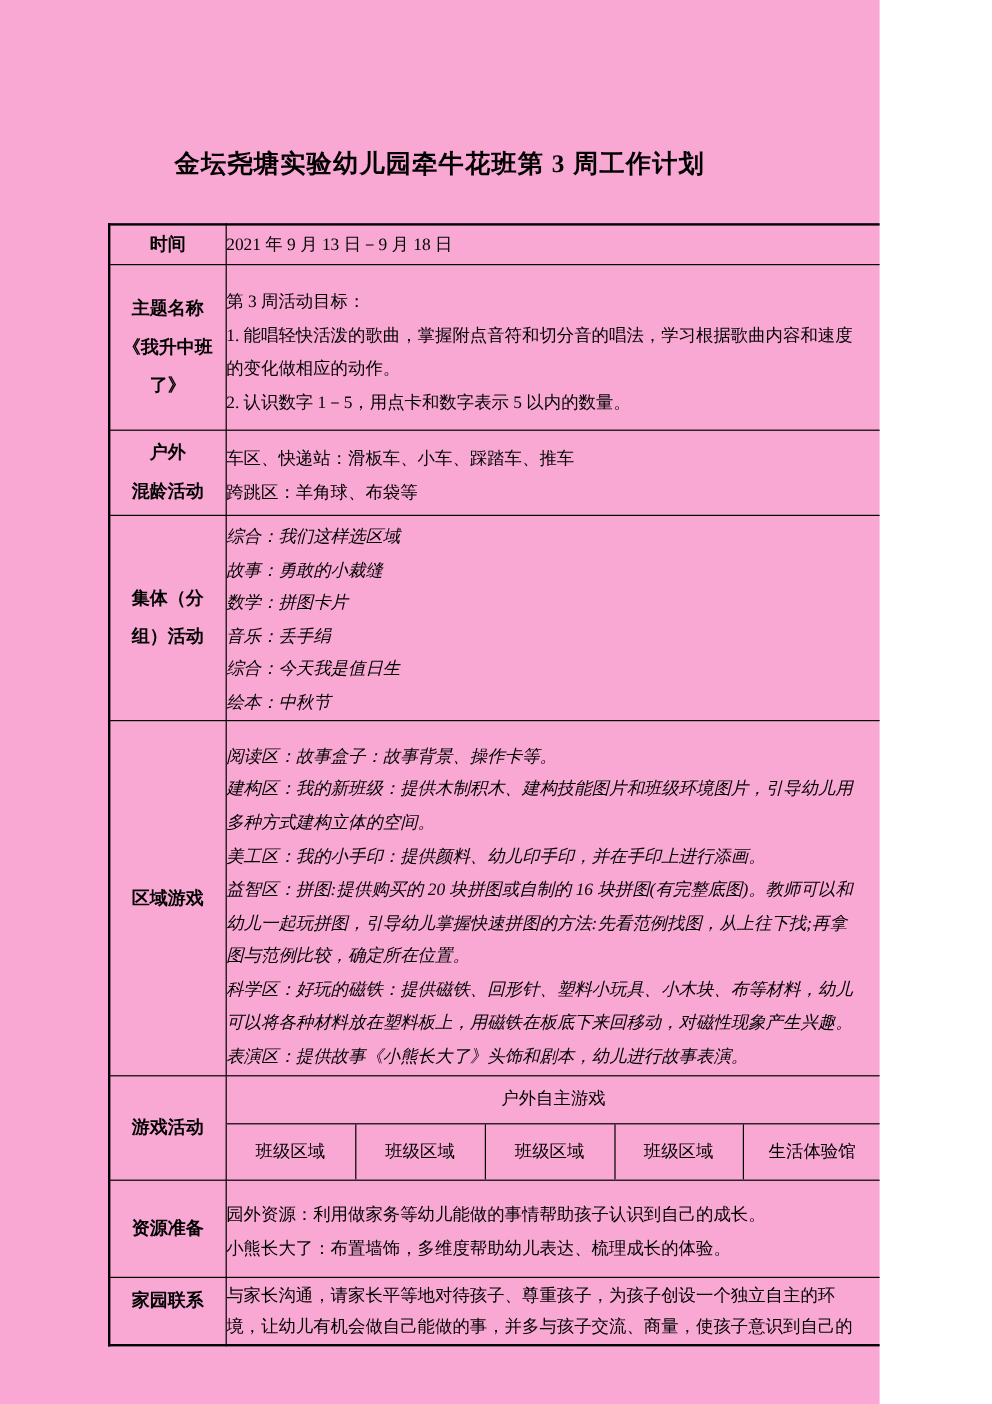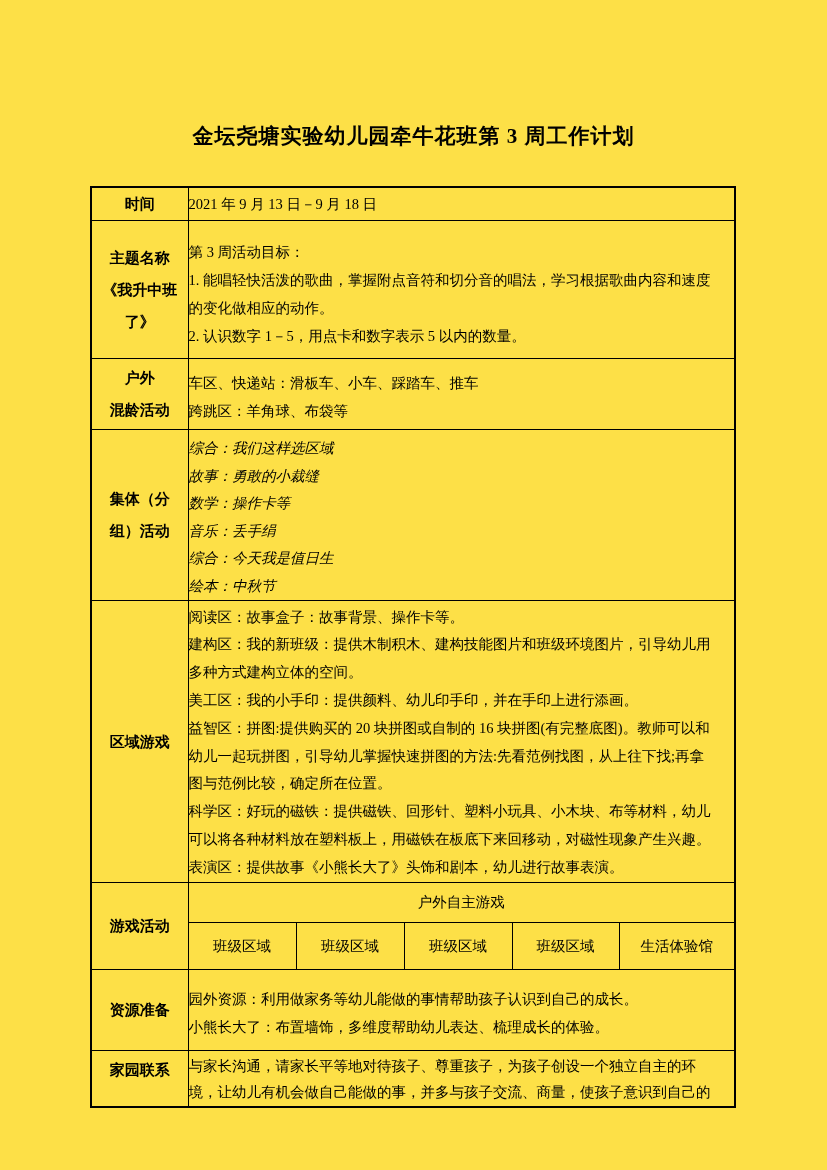--- a/index.html
+++ b/index.html
@@ -4,22 +4,22 @@
 <style>
   html, body { margin: 0; padding: 0; }
   body {
     width: 827px; height: 1170px;
     background: #ffffff;
     color: #000000;
     font-family: "Liberation Serif", "DejaVu Serif", serif;
   }
   .page {
     position: relative;
-    width: 827px; height: 1170px;
-    background: #fde047;
+    width: 733px; height: 1170px;
+    background: #f9a8d4;
     overflow: hidden;
   }
   .doc-title {
     position: absolute;
     top: 121px; left: 0;
     width: 100%;
     margin: 0;
     text-align: center;
     font-size: 21px;
     font-weight: bold;
@@ -62,21 +62,21 @@
   tr.r-group td    { height: 164px; }
   tr.r-area td     { height: 279px; }
   tr.r-game td     { height: 85px; }
   tr.r-resource td { height: 74px; }
   tr.r-family td   { height: 50px; }
 
   tr.r-time td.ct { vertical-align: middle; line-height: 24px; padding-top: 0; }
   tr.r-theme td.ct    { padding-top: 8px; }
   tr.r-outdoor td.ct  { padding-top: 5px; }
   tr.r-group td.ct    { padding-top: 5px; line-height: 27.5px; font-style: italic; }
-  tr.r-area td.ct     { padding-top: 2px; line-height: 27.8px; }
+  tr.r-area td.ct     { padding-top: 16px; line-height: 27.8px; font-style: italic; }
   tr.r-resource td.ct { padding-top: 6px; }
   tr.r-family td.ct   { padding-top: 1px; line-height: 26px; margin-left: 24px; }
   tr.r-family td.hd   { vertical-align: top; padding-top: 5px; line-height: 28px; }
 
   
   td.game-cell { padding: 0 !important; vertical-align: top; }
   .game-top {
     height: 39px;
     border-bottom: 1px solid #000;
     text-align: center;
@@ -142,21 +142,21 @@
     </tr>
 
     <tr class="r-group">
       <td class="hd">
         <div class="line">集体（分</div>
         <div class="line">组）活动</div>
       </td>
       <td class="ct">
         <div class="line">综合：我们这样选区域</div>
         <div class="line">故事：勇敢的小裁缝</div>
-        <div class="line">数学：操作卡等</div>
+        <div class="line">数学：拼图卡片</div>
         <div class="line">音乐：丢手绢</div>
         <div class="line">综合：今天我是值日生</div>
         <div class="line">绘本：中秋节</div>
       </td>
     </tr>
 
     <tr class="r-area">
       <td class="hd">区域游戏</td>
       <td class="ct">
         <div class="line">阅读区：故事盒子：故事背景、操作卡等。</div>

